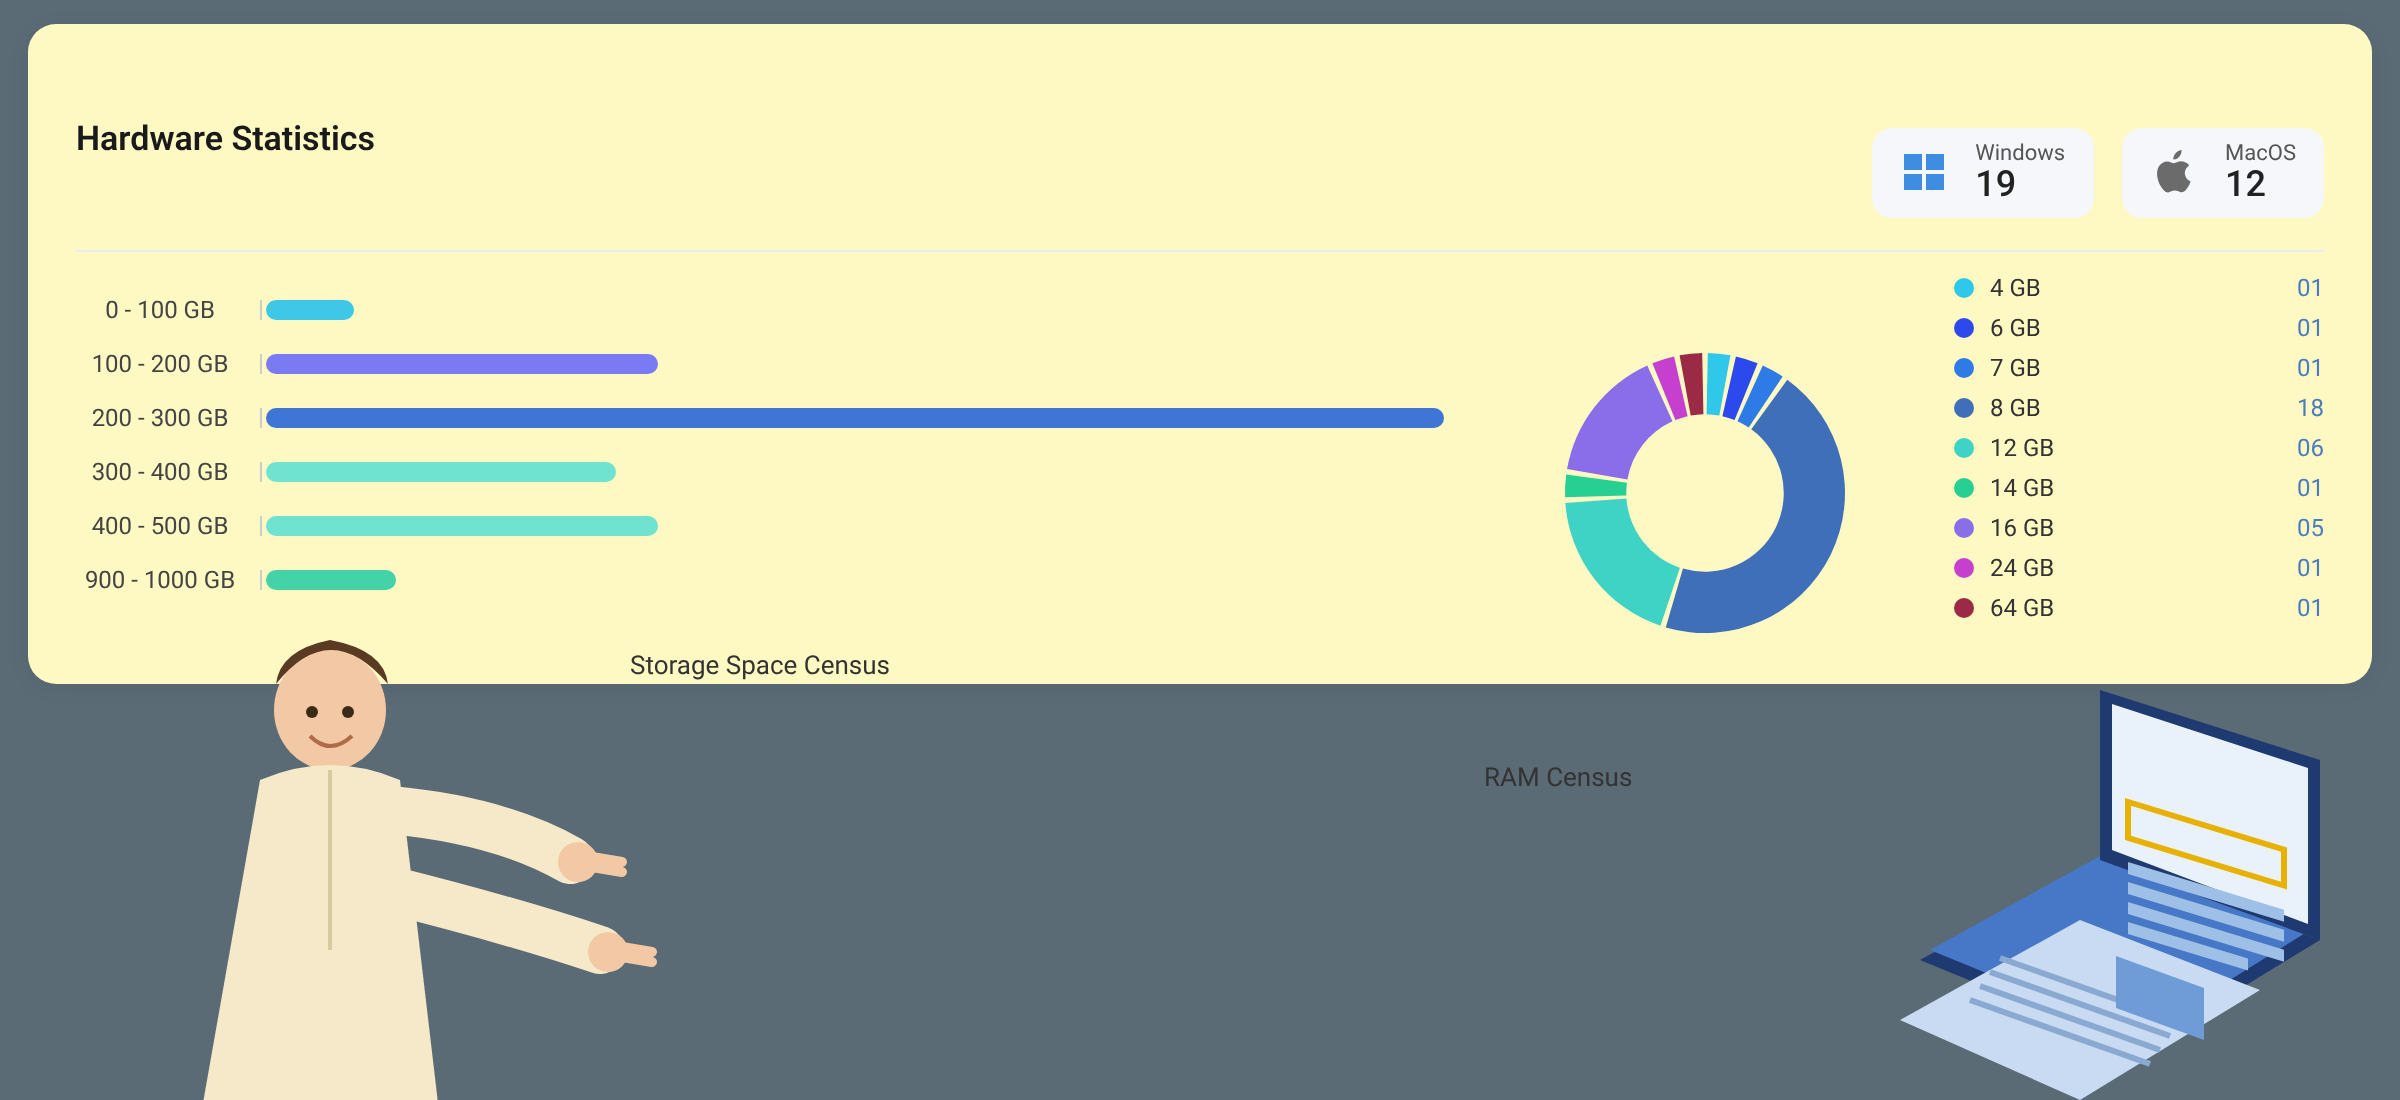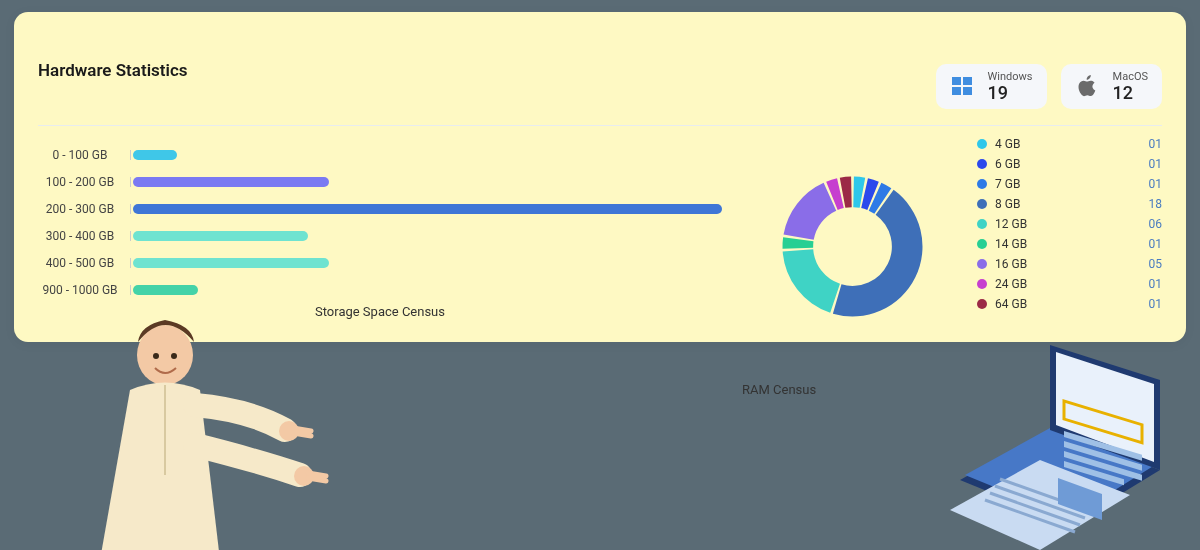--- a/index.html
+++ b/index.html
@@ -56,20 +56,21 @@
 
   
   .bar-row { display: flex; align-items: center; height: 27px; }
   .bar-label { width: 92px; text-align: center; font-size: 12px; color: #444; padding-right: 8px; }
   .bar-track { flex: 1; position: relative; height: 10px; border-left: 1px solid #ccc; padding-left: 2px; }
   .bar-fill { height: 10px; border-radius: 5px; }
   .chart-caption {
     text-align: center;
     font-size: 13px;
     color: #333;
+    margin-top: 22px;
   }
   .ram-caption {
     position: absolute;
     left: 0; right: 0; bottom: -40px;
     font-size: 13px;
     color: #333;
   }
 
   
   .donut-wrap { width: 220px; display:flex; align-items:center; justify-content:center; padding-top:4px;}

